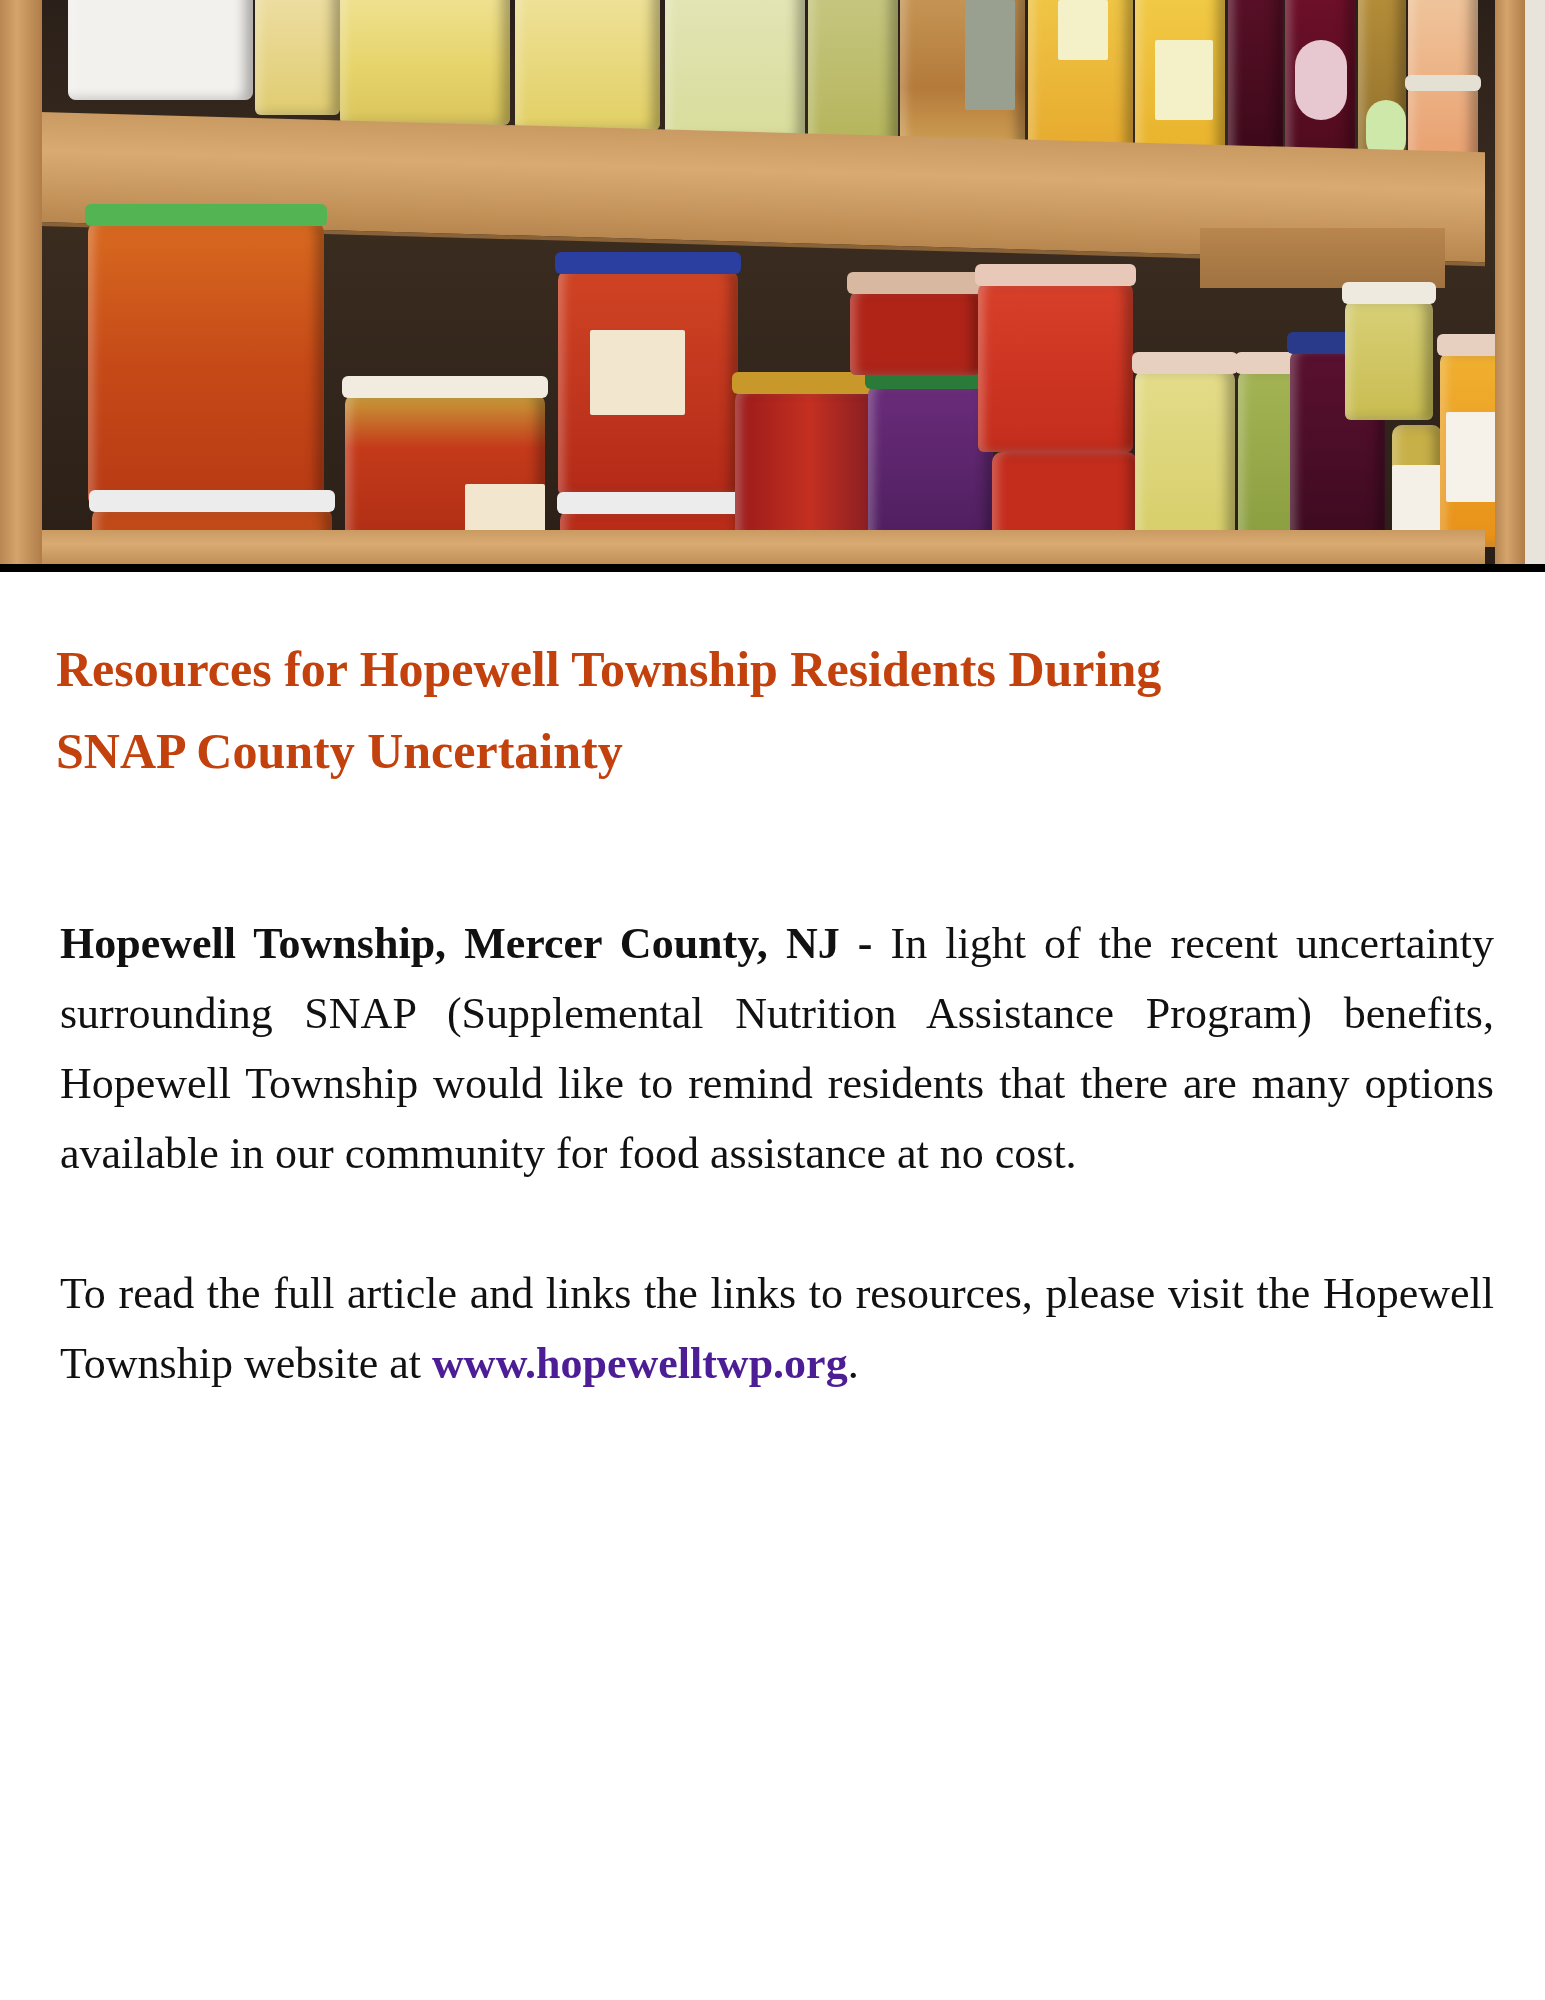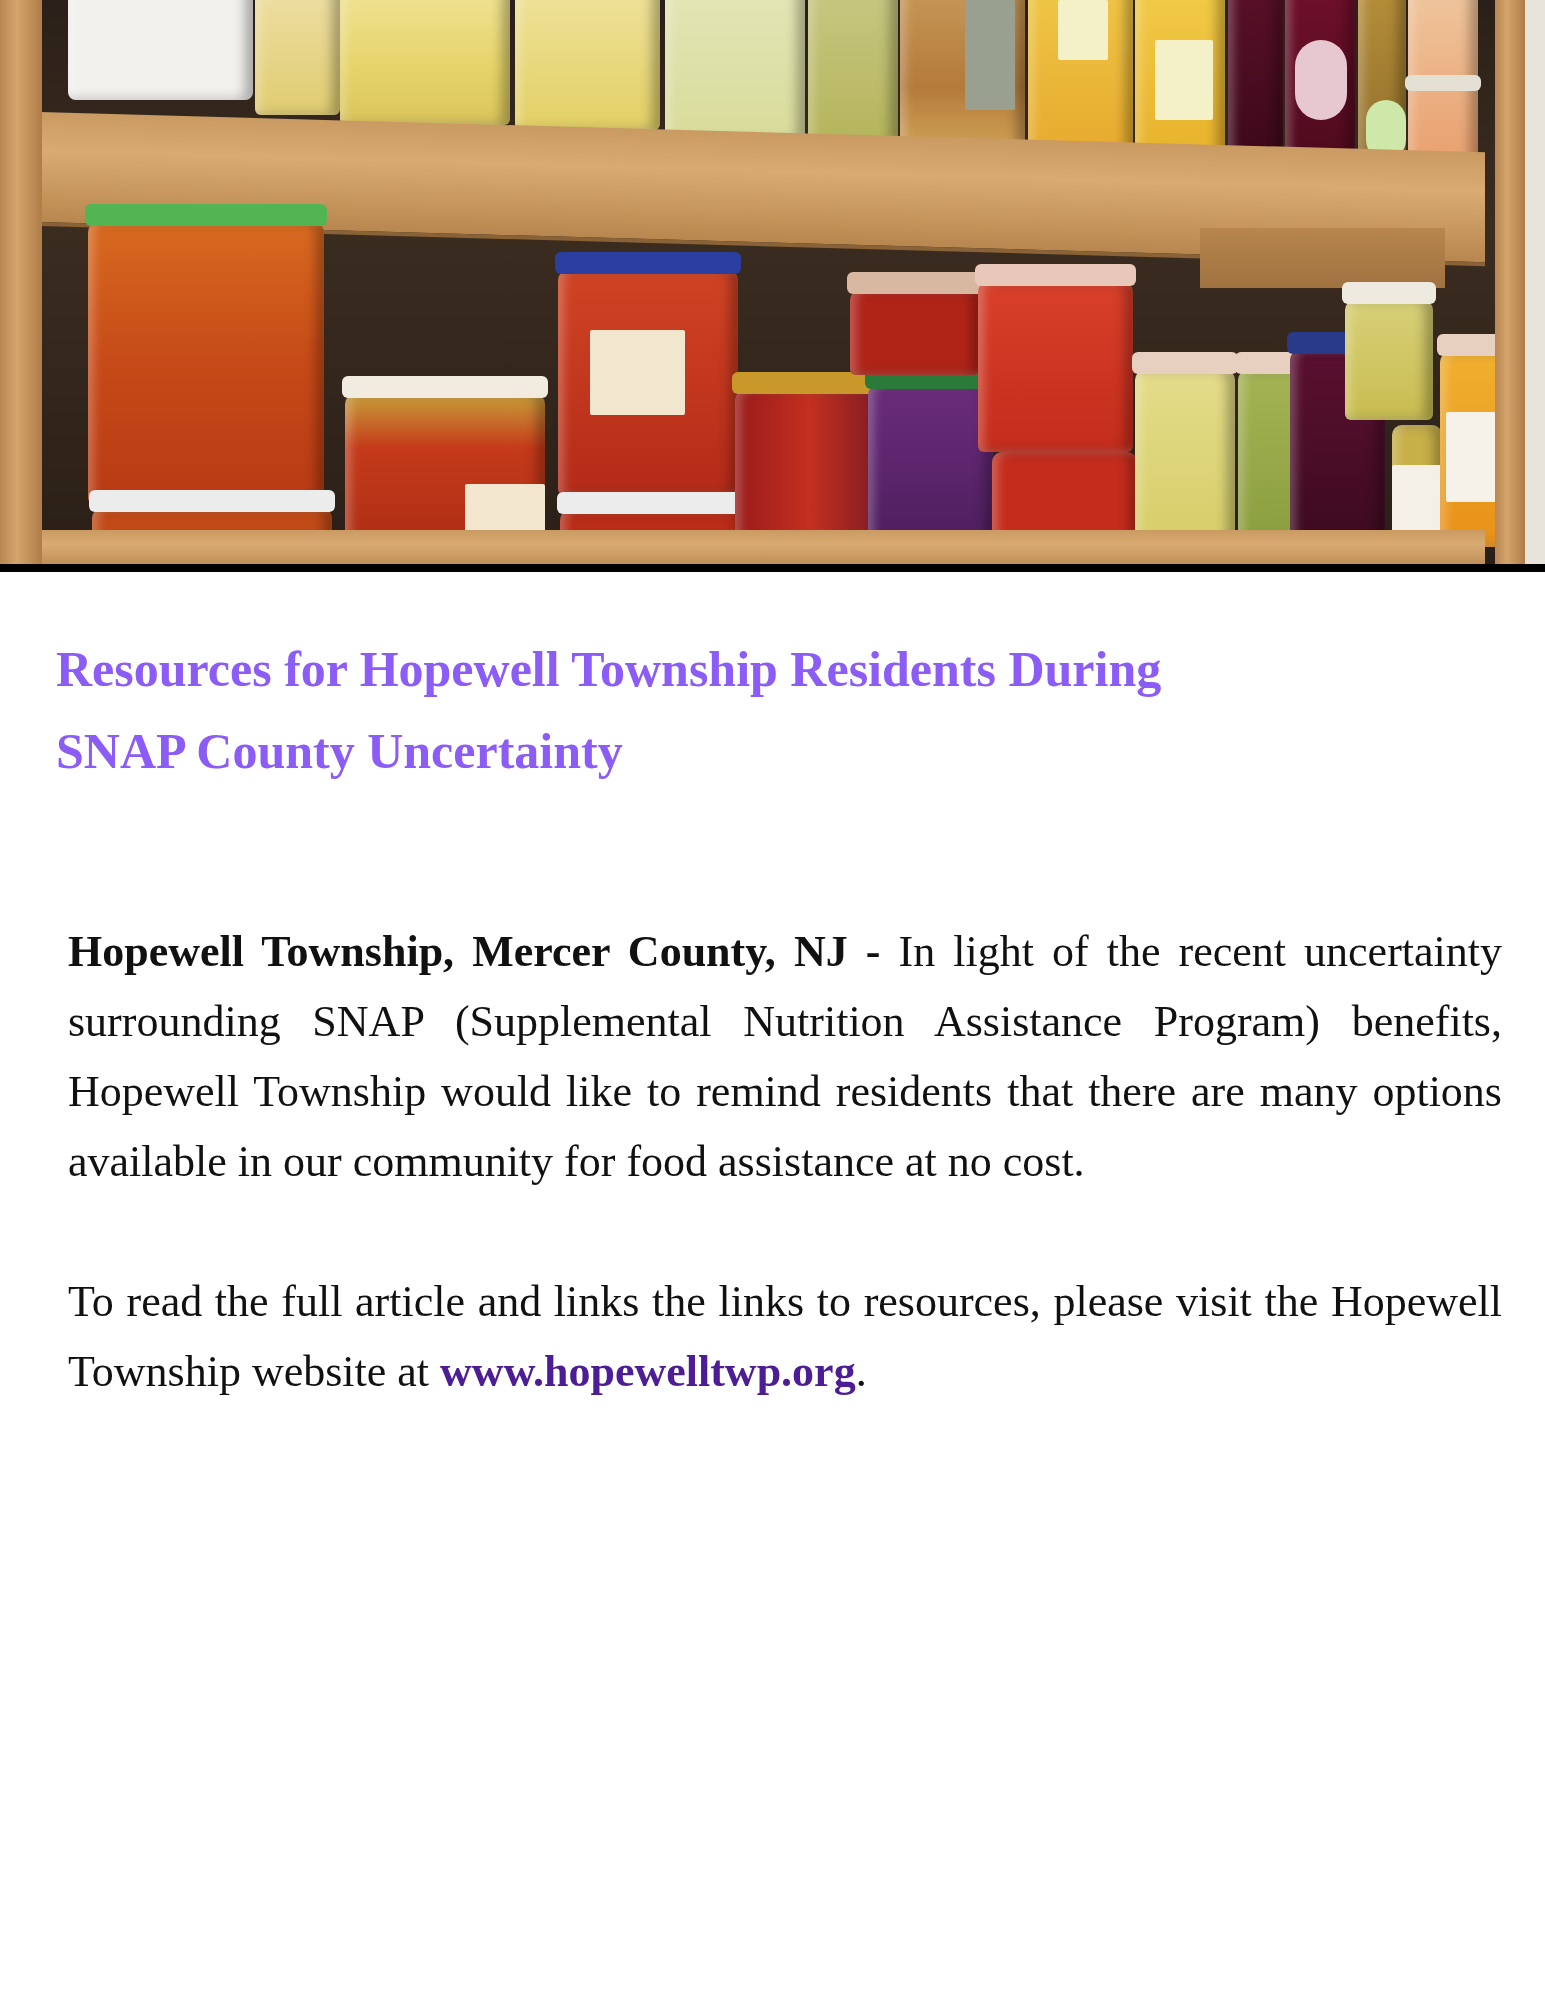--- a/index.html
+++ b/index.html
@@ -17,22 +17,22 @@
   .shelf.bottom { top: 530px; height: 40px; }
   .brace { position: absolute; left: 1200px; top: 228px; width: 245px; height: 60px; background: linear-gradient(180deg,#b8864e,#9f7240); }
 
   .jar { position: absolute; border-radius: 10px 10px 6px 6px; box-shadow: inset 6px 0 10px rgba(255,255,255,.25), inset -8px 0 12px rgba(0,0,0,.3); }
   .lid { position: absolute; left: -3px; right: -3px; top: -18px; height: 22px; border-radius: 6px; }
   .label { position: absolute; background: #f2e6cf; border-radius: 2px; }
 
   .photo-rule { position: absolute; left: 0; top: 564px; width: 1545px; height: 8px; background: #000; }
 
   
-  .headline { position: absolute; left: 56px; top: 628px; width: 1440px; font-weight: bold; font-size: 50px; line-height: 82px; color: #8b5cf6; margin: 0; }
-  .article { position: absolute; left: 56px; top: 905px; width: 1434px; font-size: 44px; line-height: 70px; text-align: justify; margin: 12px; color: #111; }
+  .headline { position: absolute; left: 56px; top: 628px; width: 1440px; font-weight: bold; font-size: 50px; line-height: 82px; color: #c2410c; margin: 0; }
+  .article { position: absolute; left: 56px; top: 905px; width: 1434px; font-size: 44px; line-height: 70px; text-align: justify; margin: 4px; color: #111; }
   .article .dateline { font-weight: bold; }
   .article p { margin: 0; }
   .article p + p { margin-top: 70px; }
   .link { color: #4c1d95; text-decoration: none; font-weight: bold; }
 </style>
 </head>
 <body>
 
 <div class="photo">
   <div class="wall"></div>

